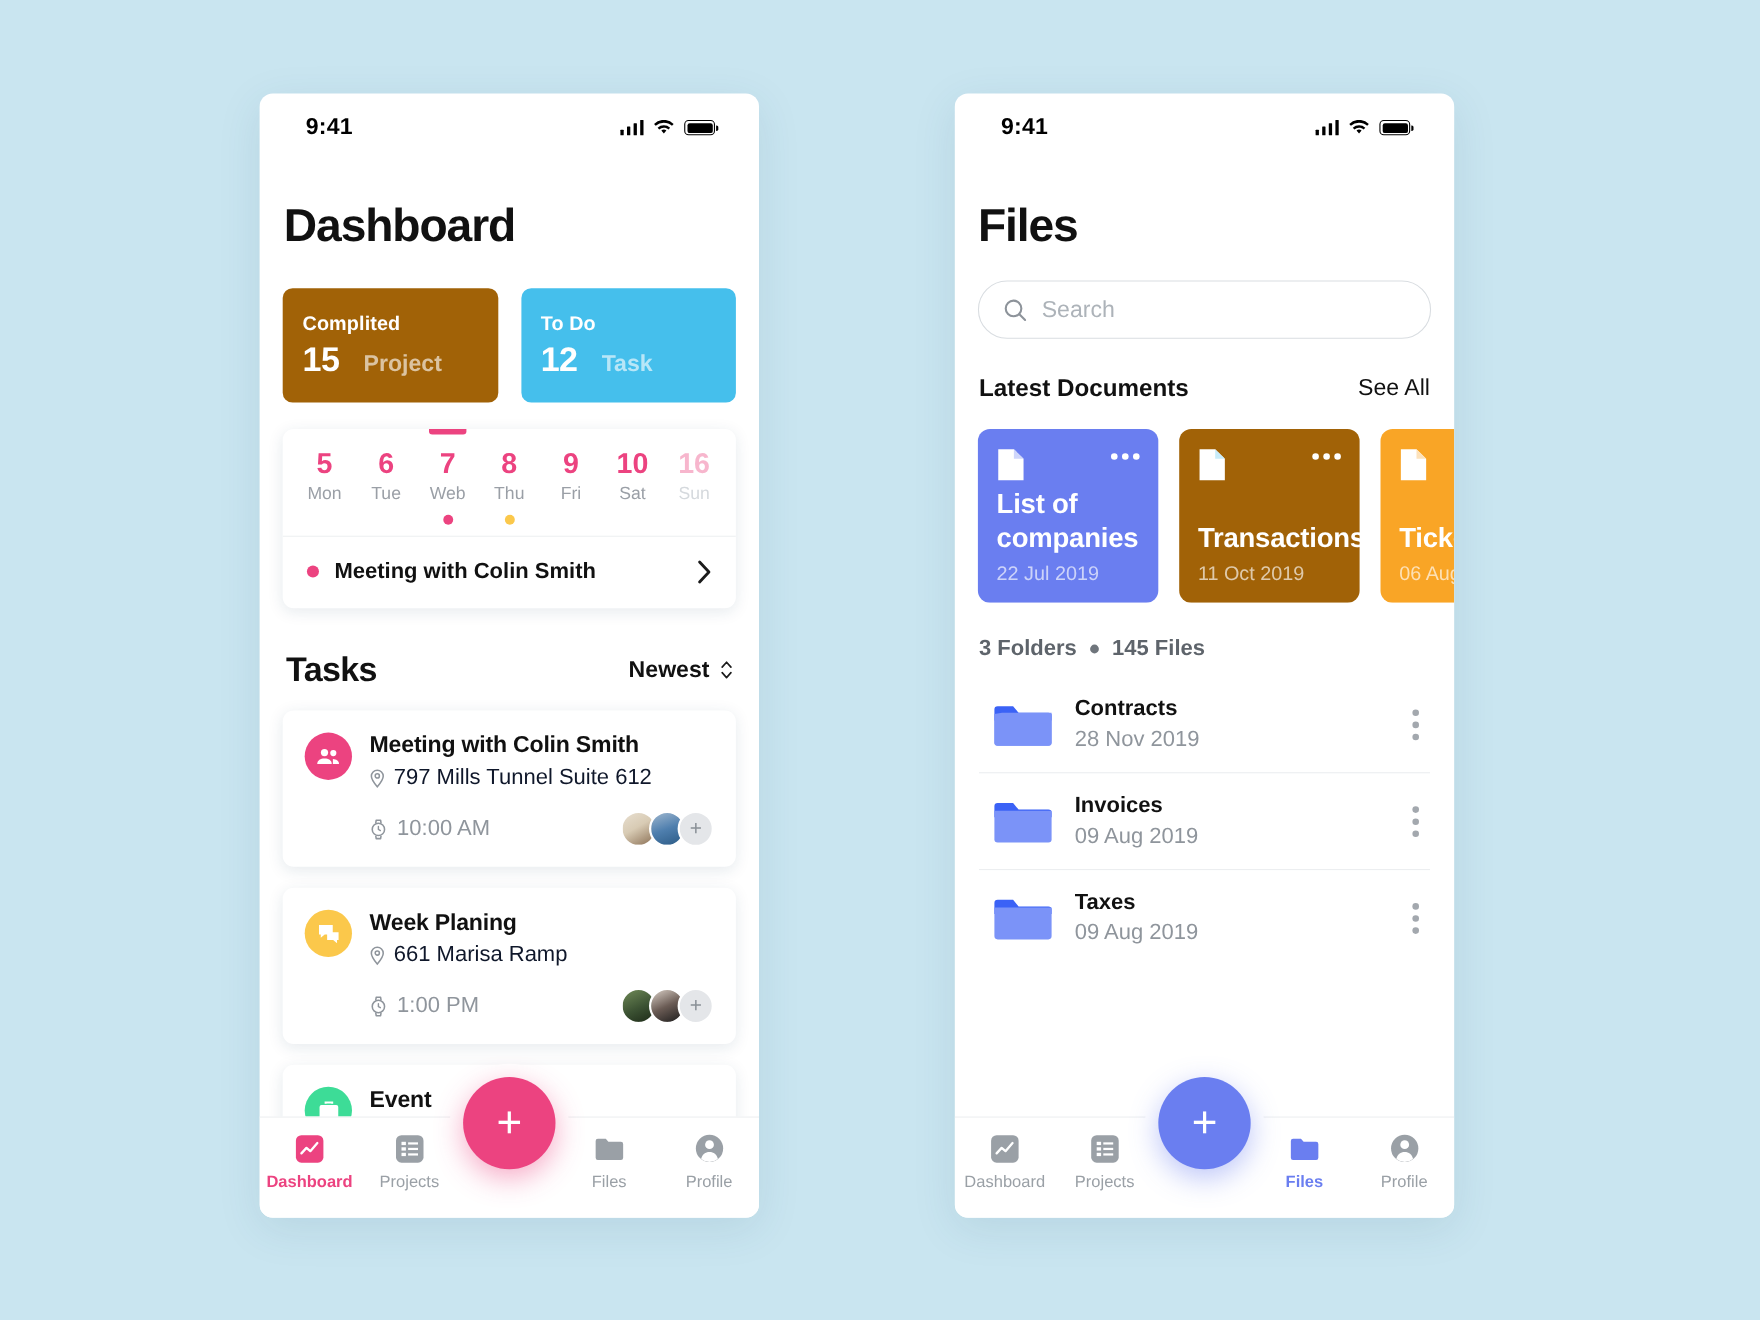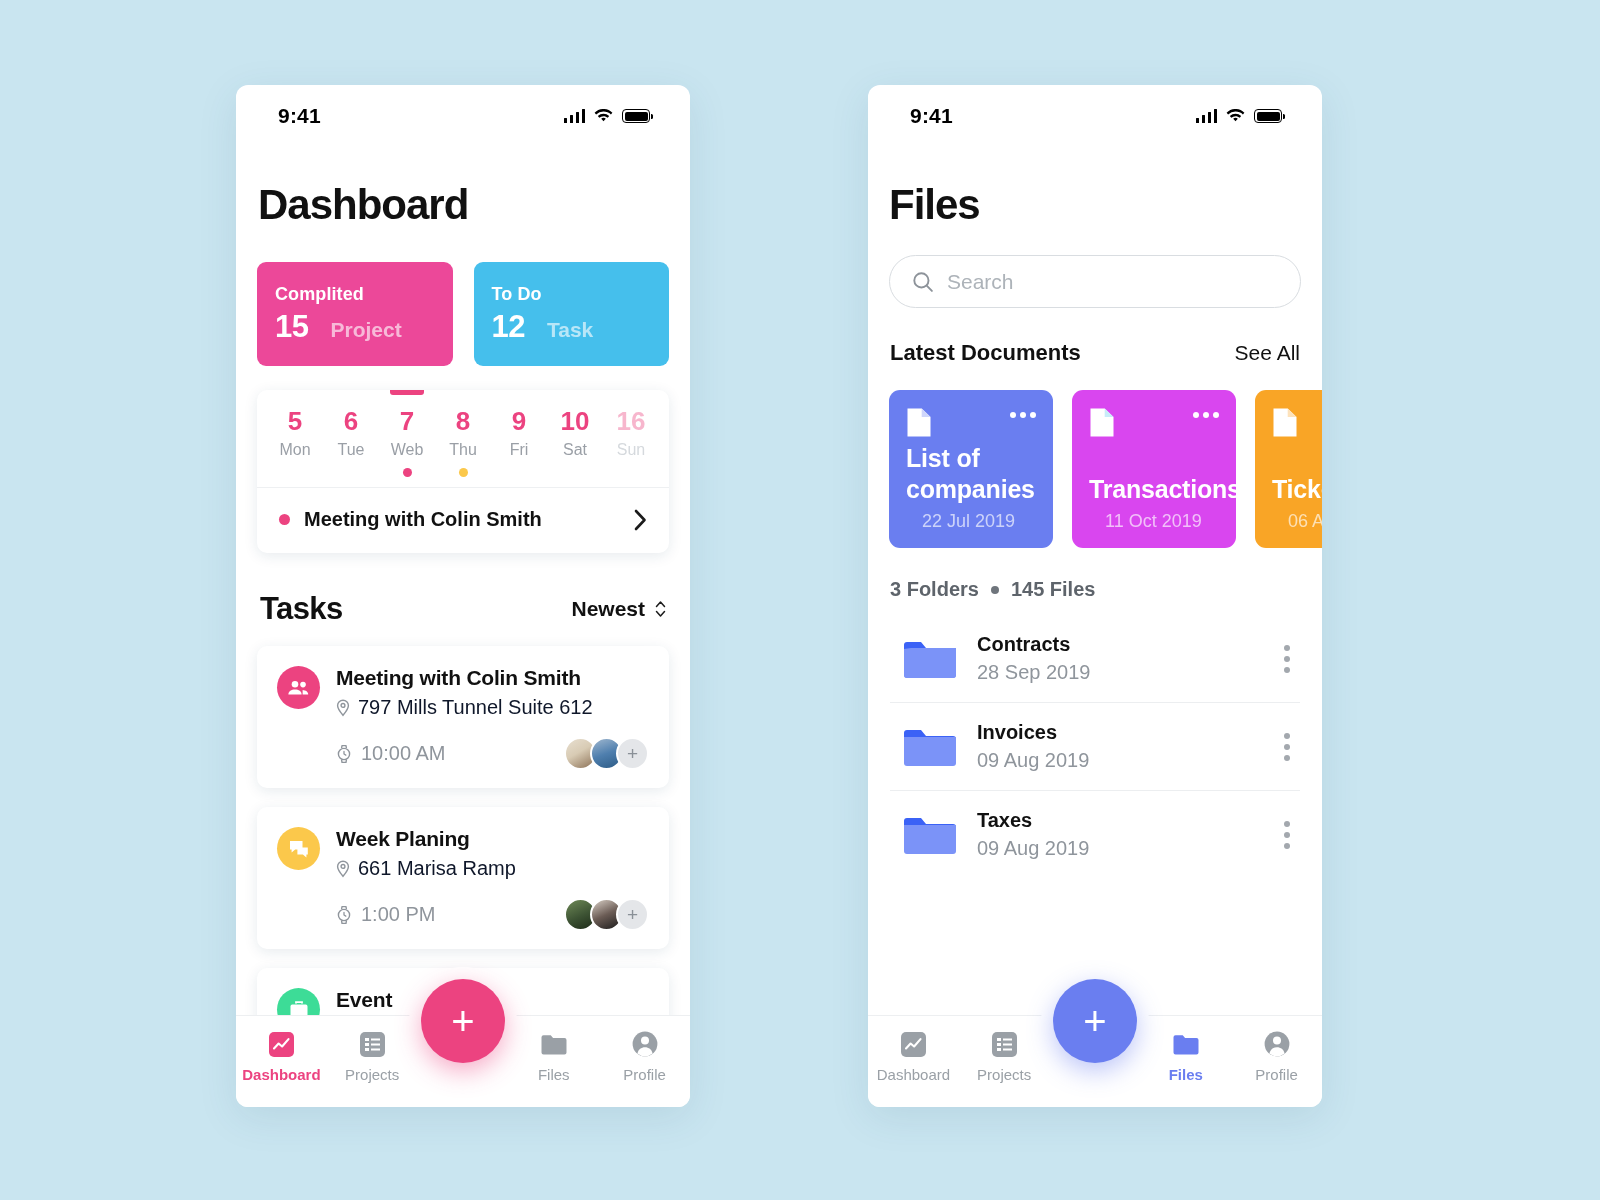--- a/index.html
+++ b/index.html
@@ -197,21 +197,21 @@
   .doc-card {
     width:164px; height:158px; border-radius:11px; flex:none;
     padding:17px 17px 16px; color:#fff; position:relative;
     display:flex; flex-direction:column;
   }
   .doc-top { display:flex; align-items:flex-start; justify-content:space-between; }
   .doc-dots { display:flex; gap:4px; padding-top:5px; }
   .doc-dots i { width:6px; height:6px; border-radius:50%; background:#fff; display:block; }
   .doc-spacer { flex:1; }
   .doc-name { font-size:25px; font-weight:bold; line-height:1.25; letter-spacing:-.2px; }
-  .doc-date { font-size:18px; opacity:.66; margin-top:6px;margin-left:16px; }
+  .doc-date { font-size:18px; opacity:.66; margin-top:6px; }
 
   .counts { padding:0 22px; margin-top:30px; display:flex; align-items:center; gap:12px; }
   .counts span { font-size:20px; font-weight:bold; color:#5d6view; color:#5e646b; }
   .counts .dot { width:8px; height:8px; border-radius:50%; background:#6f757c; }
 
   .folder-list { margin-top:14px; padding:0 22px; }
   .folder-row {
     display:flex; align-items:center; gap:19px; padding:18px 0 18px 12px;
     border-bottom:1px solid #eceef0;
   }
@@ -245,21 +245,21 @@
         </div>
         <div class="batt">
             <b></b>
           </div>
       </div>
     </div>
 
     <div class="page-title">Dashboard</div>
 
     <div class="stats">
-      <div class="stat" style="background:#ec4899">
+      <div class="stat" style="background:#a16207">
         <div class="stat-label">Complited</div>
         <div class="stat-row">
           <div class="stat-num">15</div>
           <div class="stat-unit">Project</div>
         </div>
       </div>
       <div class="stat" style="background:#45bfec">
         <div class="stat-label">To Do</div>
         <div class="stat-row">
           <div class="stat-num">12</div>
@@ -512,21 +512,21 @@
           <div class="doc-dots">
               <i></i>
               <i></i>
               <i></i>
             </div>
         </div>
         <div class="doc-spacer"></div>
         <div class="doc-name">List of companies</div>
         <div class="doc-date">22 Jul 2019</div>
       </div>
-      <div class="doc-card" style="background:#d946ef">
+      <div class="doc-card" style="background:#a16207">
         <div class="doc-top">
           <svg width="26" height="31" viewBox="0 0 26 31">
               <path d="M1.5 1.5h14.2L24.5 10v19.5H1.5z" fill="#fff"></path>
               <path d="M15.7 1.5V10h8.8z" fill="#c8ecf9"></path>
             </svg>
           <div class="doc-dots">
               <i></i>
               <i></i>
               <i></i>
             </div>
@@ -556,21 +556,21 @@
 
     <div class="folder-list">
       <div class="folder-row">
         <svg width="56" height="44" viewBox="0 0 56 44">
           <path d="M2 8a3 3 0 0 1 3-3h14l5 6h27a3 3 0 0 1 3 3v4H2z" fill="#3b62f6"></path>
           <path d="M2 12h52v26a3 3 0 0 1-3 3H5a3 3 0 0 1-3-3z" fill="#7b93f8"></path>
           <path d="M2 12l7-1h45v27a3 3 0 0 1-3 3H5a3 3 0 0 1-3-3z" fill="#7b93f8"></path>
         </svg>
         <div class="folder-text">
           <div class="folder-name">Contracts</div>
-          <div class="folder-date">28 Sep 2019</div>
+          <div class="folder-date">28 Nov 2019</div>
         </div>
         <div class="kebab">
             <i></i>
             <i></i>
             <i></i>
           </div>
       </div>
       <div class="folder-row">
         <svg width="56" height="44" viewBox="0 0 56 44">
           <path d="M2 8a3 3 0 0 1 3-3h14l5 6h27a3 3 0 0 1 3 3v4H2z" fill="#3b62f6"></path>

